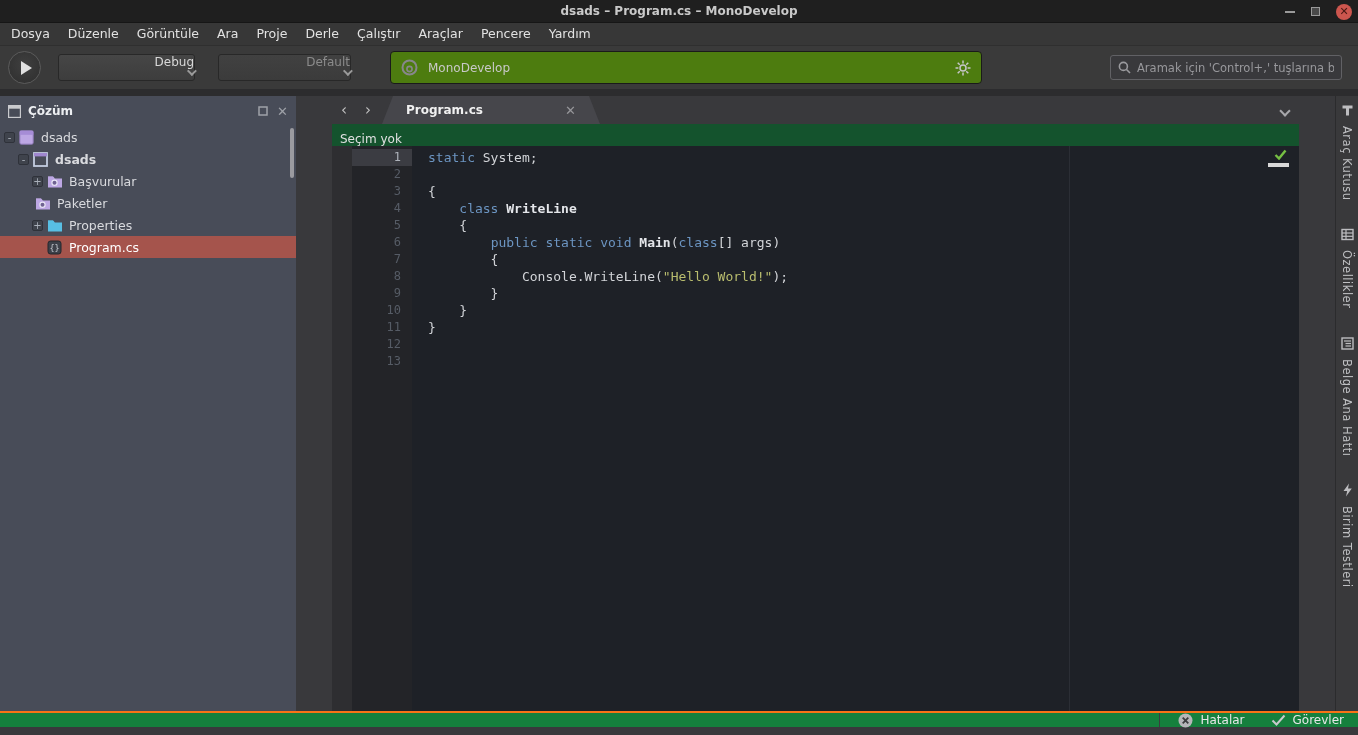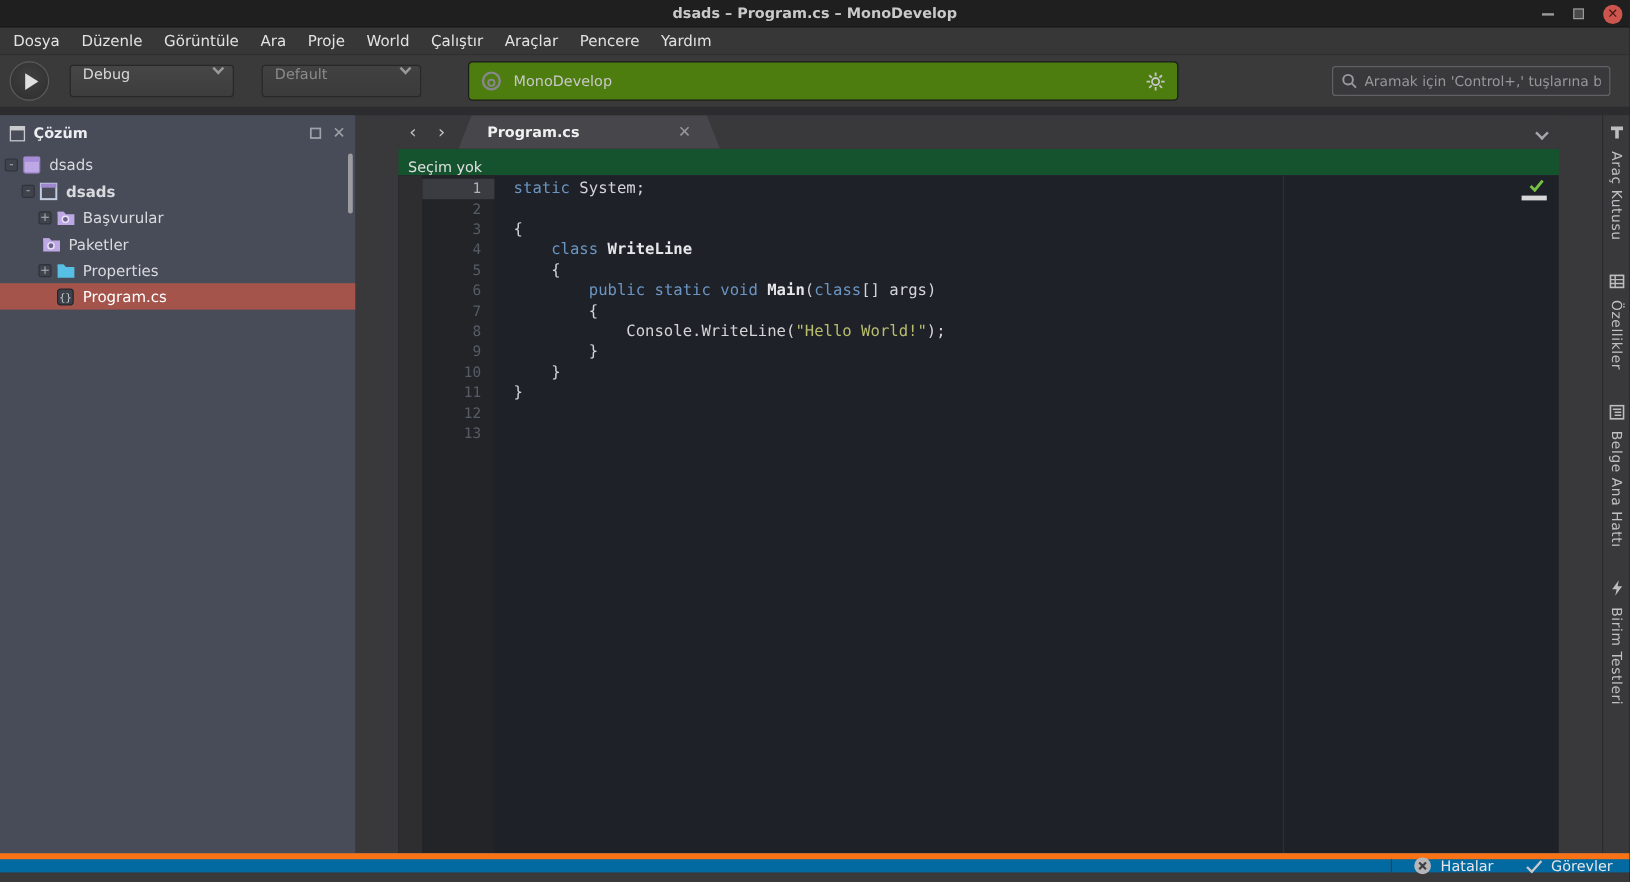--- a/index.html
+++ b/index.html
@@ -24,22 +24,22 @@
   .menu-item { padding:0 9px; font-size:12.5px; color:#e2e2e2; line-height:22px; cursor:default; }
 
   
   .toolbar { position:absolute; left:0; top:46px; width:100%; height:43px; background:#3a3a3a; }
   .play-btn { position:absolute; left:8px; top:5px; width:33px; height:33px; border-radius:50%;
               background:radial-gradient(circle at 50% 40%, #3f3f3f, #2e2e2e);
               border:1px solid #5b5b5b; display:flex; align-items:center; justify-content:center; }
   .play-tri { width:0; height:0; border-left:11px solid #e0e0e0;
               border-top:7px solid transparent; border-bottom:7px solid transparent; margin-left:3px; }
   .combo { position:absolute; top:8px; height:27px; border-radius:3px; border:1px solid #282828;
-           background:linear-gradient(#464646,#3d3d3d); display:flex; align-items:flex-start;
-           padding:0 10px; font-size:12px; color:#d8d8d8; }
+           background:linear-gradient(#464646,#3d3d3d); display:flex; align-items:flex-end;
+           padding:0 0; font-size:12px; color:#d8d8d8;flex-direction:column; }
   .combo.disabled { color:#8b8b8b; background:linear-gradient(#414141,#3b3b3b); }
   .combo .chev { margin-left:auto; width:7px; height:7px; border-right:2px solid #9a9a9a;
                  border-bottom:2px solid #9a9a9a; transform:rotate(45deg) translateY(-2px); }
   .combo-config { left:58px; width:137px; }
   .combo-target { left:218px; width:133px; }
   .statusbox { position:absolute; left:390px; top:5px; width:592px; height:33px; background:#4d7c0f;
                border:1px solid #1a1a1a; border-radius:4px; display:flex; align-items:center; padding:0 10px; }
   .statusbox .stext { font-size:12px; color:#c9c9c9; margin-left:10px; }
   .statusbox .gear { margin-left:auto; }
   .searchbox { position:absolute; right:16px; top:9px; width:232px; height:25px; background:#39393c;
@@ -99,22 +99,22 @@
   .caret-dash { position:absolute; right:10px; top:17px; width:21px; height:4px; background:#d8d8d8; }
 
   
   .dockbar { width:23px; flex:none; background:#39393b; border-left:1px solid #2b2b2d;
              display:flex; flex-direction:column; align-items:center; padding-top:6px; }
   .dock-tab { display:flex; flex-direction:column; align-items:center; margin-bottom:26px; }
   .dock-tab .dlabel { writing-mode:vertical-rl; text-orientation:mixed; font-size:11.5px;
                       color:#bfc0c3; margin-top:5px; letter-spacing:0.5px; }
 
   
-  .statusbar { position:absolute; left:0; top:711px; width:100%; height:16px; background:#0369a1;
-               border-top:5px solid #f97316; display:flex; align-items:center; justify-content:flex-end; }
+  .statusbar { position:absolute; left:0; top:711px; width:100%; height:16px; background:#15803d;
+               border-top:2px solid #f97316; display:flex; align-items:center; justify-content:flex-end; }
   .sb-group { display:flex; align-items:center; height:100%; border-left:1px solid #3c3c40; padding:0 14px 0 18px; }
   .sb-btn { display:flex; align-items:center; gap:7px; font-size:12px; color:#e6e6e8; margin-left:26px; }
   .sb-btn:first-child { margin-left:0; }
 </style>
 </head>
 <body>
 
 <div class="window">
 
   <div class="titlebar">
@@ -125,21 +125,21 @@
       <span class="btn-close">✕</span>
     </div>
   </div>
 
   <div class="menubar" id="menubar">
       <span class="menu-item">Dosya</span>
       <span class="menu-item">Düzenle</span>
       <span class="menu-item">Görüntüle</span>
       <span class="menu-item">Ara</span>
       <span class="menu-item">Proje</span>
-      <span class="menu-item">World</span>
+      <span class="menu-item">Derle</span>
       <span class="menu-item">Çalıştır</span>
       <span class="menu-item">Araçlar</span>
       <span class="menu-item">Pencere</span>
       <span class="menu-item">Yardım</span>
     </div>
 
   <div class="toolbar">
     <div class="play-btn">
       <span class="play-tri"></span>
     </div>

